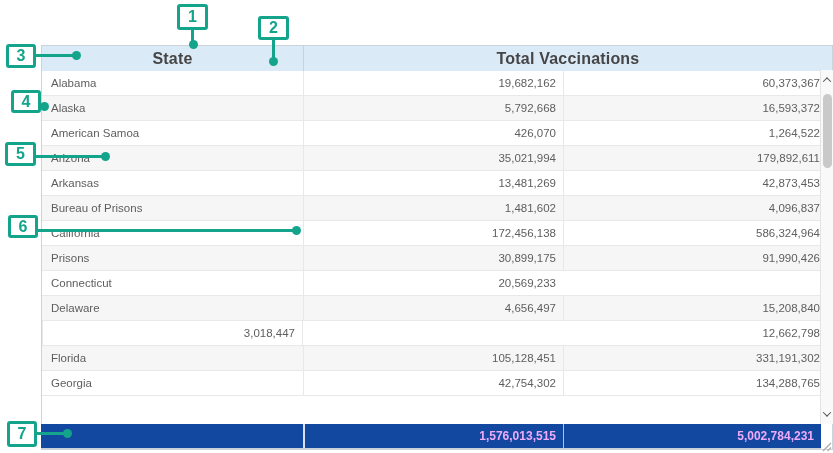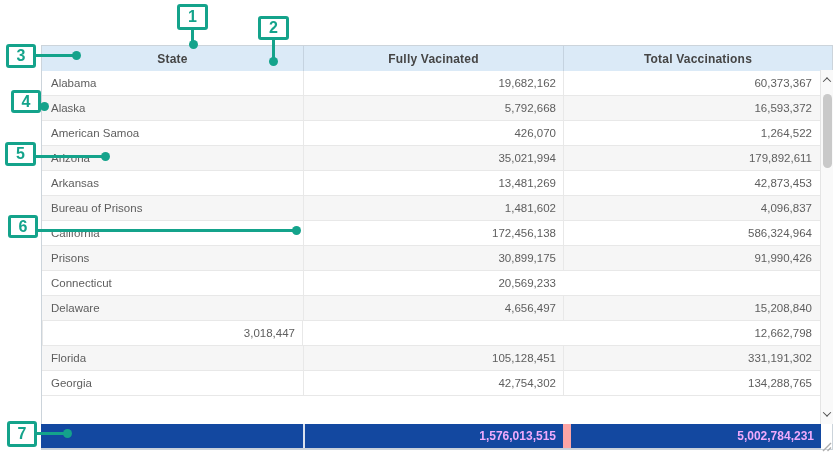--- a/index.html
+++ b/index.html
@@ -9,46 +9,46 @@
   }
 
   
   .tbl {
     position:absolute; left:41px; top:45px; width:792px; height:405px;
     box-sizing:border-box; border:1px solid #ccd4db; background:#fff;
   }
   .thead { display:flex; height:25px; background:#dbeaf7; box-sizing:border-box; }
   .th {
     box-sizing:border-box; display:flex; align-items:center; justify-content:center;
-    font-size:12px; font-weight:bold; color:#454545; letter-spacing:.2px;
+    font-size:16px; font-weight:bold; color:#454545; letter-spacing:.2px;
   }
   .c1 { width:261px; } .c2 { width:260px; } .c3 { flex:1; }
   .th.c2, .th.c3 { border-left:1px solid #c5d3e0; }
 
   .tbody { height:354px; overflow:hidden; }
   .tr { display:flex; height:25px; box-sizing:border-box; border-bottom:1px solid #e8e8e8; background:#ffffff; }
   .tr:nth-child(even) { background:#f6f6f6; }
   .td {
     box-sizing:border-box; display:flex; align-items:center;
     font-size:11.5px; color:#5e5e5e;
   }
   .td.c2, .td.c3 { border-left:1px solid #e8e8e8; justify-content:flex-end; padding-right:7px; }
   .td.c1 { padding-left:9px; }
-  .td.c3 { padding-right:20px; } 
+  .td.c3 { padding-right:12px; } 
 
   
   .tfoot {
     position:absolute; left:41px; top:424px; width:780px; height:25px;
     display:flex; background:#1348a0; box-sizing:border-box; border-bottom:1px solid #c9d0da;
   }
   .tf {
     box-sizing:border-box; display:flex; align-items:center; justify-content:flex-end;
     color:#f0abfc; font-weight:bold; font-size:12px; padding-right:7px;
   }
-  .tf.c1 { width:262px; } .tf.c2 { width:260px; border-left:2px solid #d9e1ee; } .tf.c3 { flex:1; border-left:8px solid #fca5a5; }
+  .tf.c1 { width:262px; } .tf.c2 { width:260px; border-left:2px solid #d9e1ee; } .tf.c3 { flex:1; border-left:1px solid #fca5a5; }
 
   
   .vscroll {
     position:absolute; left:820px; top:70px; width:13px; height:354px;
     background:#f9f9f9; border-left:1px solid #e4e4e4; box-sizing:border-box;
   }
   .sbtn { position:absolute; left:0; width:12px; height:16px; display:flex; align-items:center; justify-content:center; }
   .sbtn.up { top:2px; } .sbtn.down { bottom:2px; }
   .chev { width:5px; height:5px; border-left:1.6px solid #4f4f4f; border-top:1.6px solid #4f4f4f; }
   .chev.up { transform:rotate(45deg) translate(1px,1px); }
@@ -68,21 +68,20 @@
   .co-dot { position:absolute; width:9px; height:9px; border-radius:50%; background:#14a38b; z-index:5; }
 </style>
 </head>
 <body>
 
 <div class="canvas">
 
   <div class="tbl">
     <div class="thead">
       <div class="th c1">State</div>
-      <div class="th c2">Fully Vacinated</div>
       <div class="th c3">Total Vaccinations</div>
     </div>
 
     <div class="tbody">
       <div class="tr">
         <div class="td c1">Alabama</div>
         <div class="td c2">19,682,162</div>
         <div class="td c3">60,373,367</div>
       </div>
       <div class="tr">

